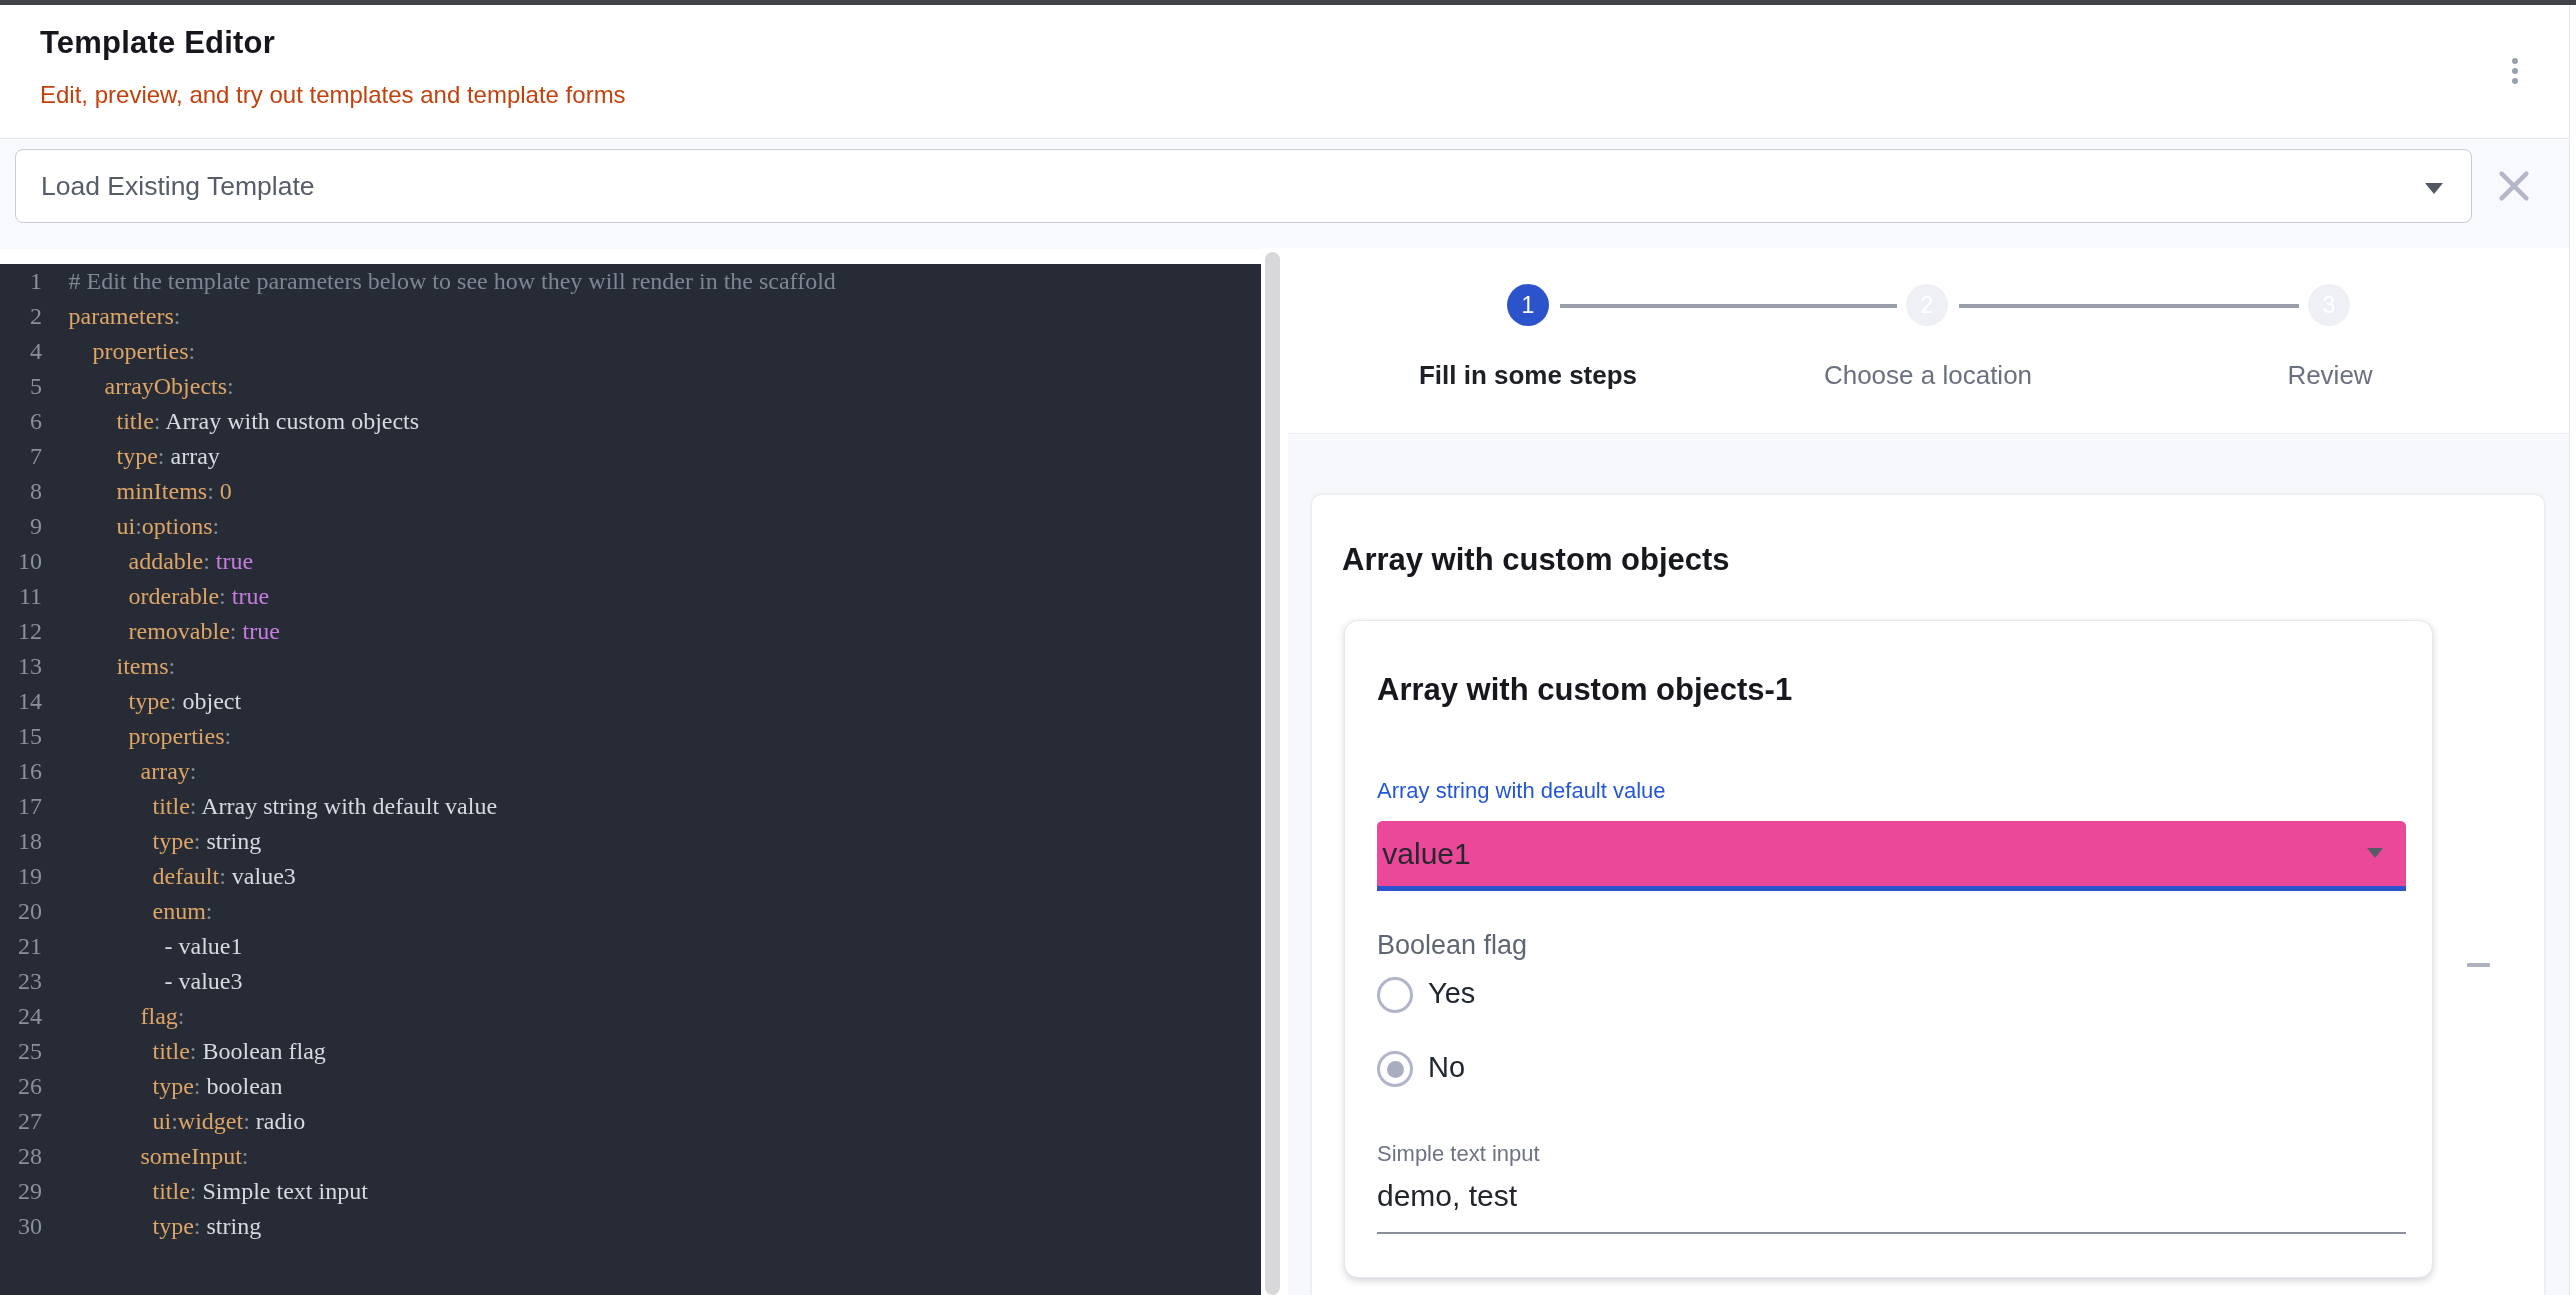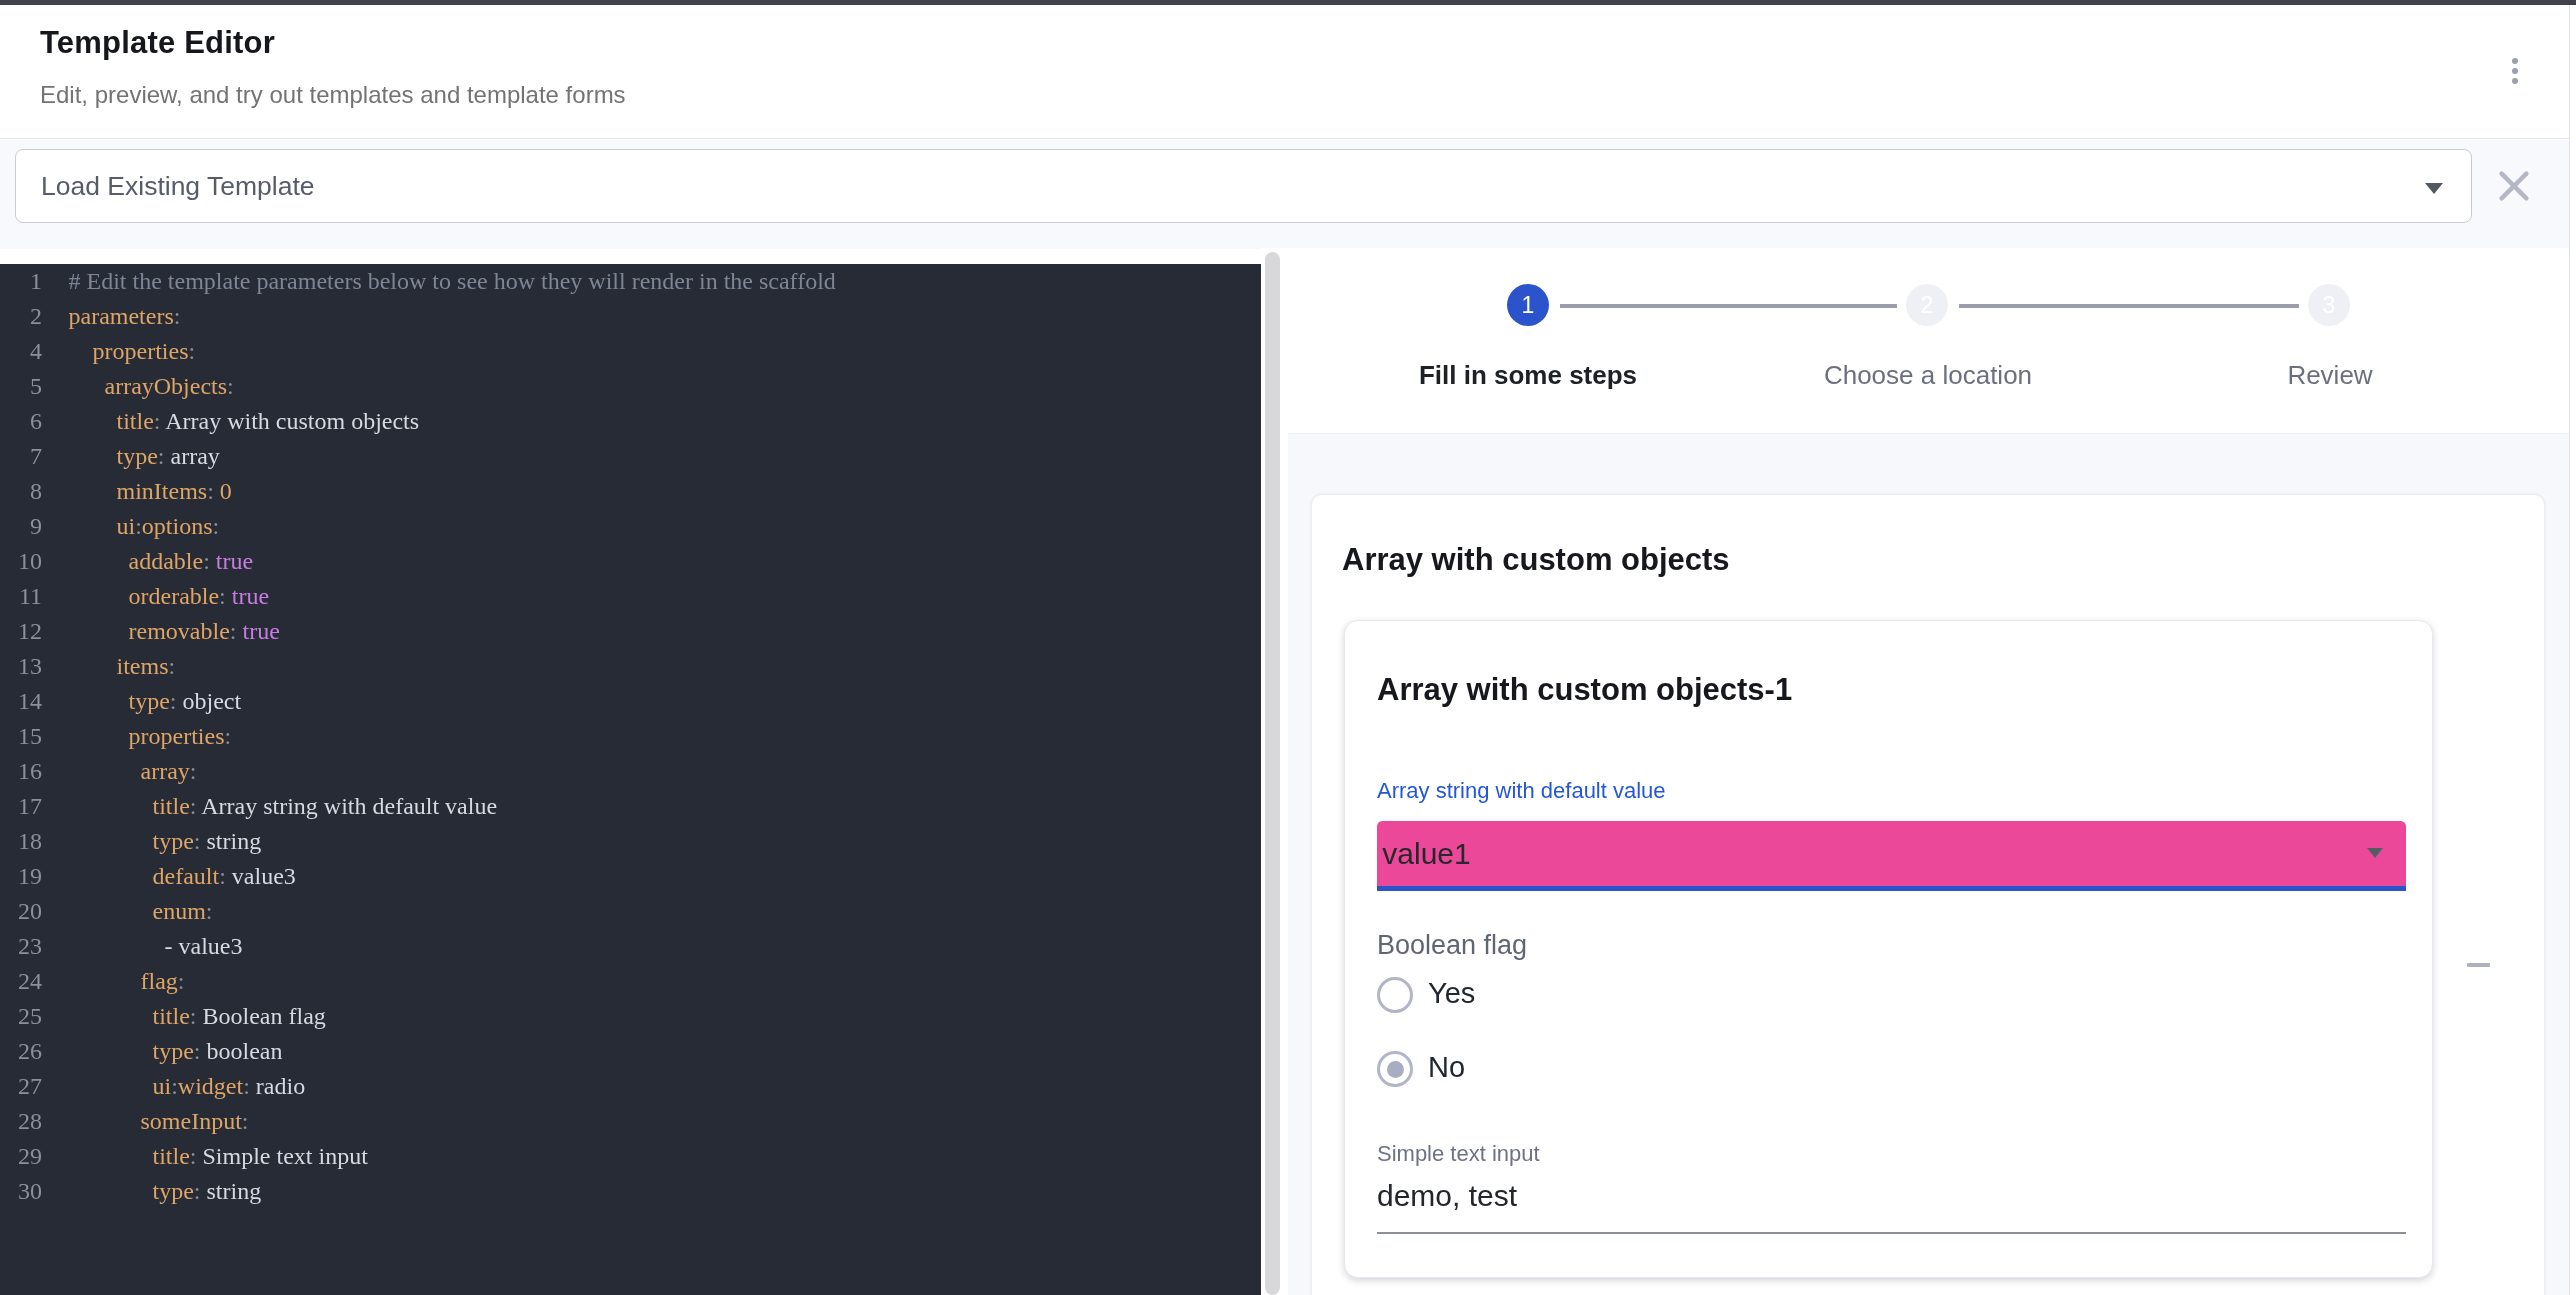--- a/index.html
+++ b/index.html
@@ -6,21 +6,21 @@
   .page{position:relative;width:2576px;height:1295px;overflow:hidden;
         font-family:"Liberation Sans",sans-serif;background:#ffffff;}
 
   
   .topbar{position:absolute;left:0;top:0;width:2576px;height:5.3px;background:#414249;}
 
   
   .header{position:absolute;left:0;top:5.3px;width:2576px;height:134px;background:#ffffff;
           border-bottom:1.8px solid #e3e5ea;box-sizing:border-box;}
   .page-title{position:absolute;left:40px;top:19.4px;font-size:31px;font-weight:700;color:#15171c;letter-spacing:0.2px;}
-  .page-subtitle{position:absolute;left:40px;top:76px;font-size:24px;color:#737373;}
+  .page-subtitle{position:absolute;left:40px;top:76px;font-size:24px;color:#c2410c;}
   .kebab{position:absolute;left:2493px;top:39px;width:42px;height:53px;cursor:pointer;}
   .kebab i{position:absolute;left:18.6px;width:6.2px;height:6.2px;border-radius:50%;background:#9ba0ad;}
   .kebab i:nth-child(1){top:13.3px}.kebab i:nth-child(2){top:24px}.kebab i:nth-child(3){top:34px}
 
   
   .selectrow{position:absolute;left:0;top:140px;width:2576px;height:109px;background:#f8f9fc;}
   .tpl-select{position:absolute;left:15px;top:8.8px;width:2457px;height:74px;background:#ffffff;
               border:1.8px solid #c9ccd6;border-radius:8px;box-sizing:border-box;cursor:pointer;}
   .tpl-select .ph{position:absolute;left:25px;top:21px;font-size:26.5px;color:#565c69;}
   .caret-down{position:absolute;right:28px;top:33px;width:0;height:0;
@@ -133,20 +133,21 @@
       <div class="codeline"><span class="gut">11</span><span class="src"><span class="tok-v">          </span><span class="tok-k">orderable</span><span class="tok-p">:</span><span class="tok-b"> true</span></span></div>
       <div class="codeline"><span class="gut">12</span><span class="src"><span class="tok-v">          </span><span class="tok-k">removable</span><span class="tok-p">:</span><span class="tok-b"> true</span></span></div>
       <div class="codeline"><span class="gut">13</span><span class="src"><span class="tok-v">        </span><span class="tok-k">items</span><span class="tok-p">:</span></span></div>
       <div class="codeline"><span class="gut">14</span><span class="src"><span class="tok-v">          </span><span class="tok-k">type</span><span class="tok-p">:</span><span class="tok-v"> object</span></span></div>
       <div class="codeline"><span class="gut">15</span><span class="src"><span class="tok-v">          </span><span class="tok-k">properties</span><span class="tok-p">:</span></span></div>
       <div class="codeline"><span class="gut">16</span><span class="src"><span class="tok-v">            </span><span class="tok-k">array</span><span class="tok-p">:</span></span></div>
       <div class="codeline"><span class="gut">17</span><span class="src"><span class="tok-v">              </span><span class="tok-k">title</span><span class="tok-p">:</span><span class="tok-v"> Array string with default value</span></span></div>
       <div class="codeline"><span class="gut">18</span><span class="src"><span class="tok-v">              </span><span class="tok-k">type</span><span class="tok-p">:</span><span class="tok-v"> string</span></span></div>
       <div class="codeline"><span class="gut">19</span><span class="src"><span class="tok-v">              </span><span class="tok-k">default</span><span class="tok-p">:</span><span class="tok-v"> value3</span></span></div>
       <div class="codeline"><span class="gut">20</span><span class="src"><span class="tok-v">              </span><span class="tok-k">enum</span><span class="tok-p">:</span></span></div>
+      <div class="codeline"><span class="gut">21</span><span class="src"><span class="tok-v">                - value1</span></span></div>
       <div class="codeline"><span class="gut">23</span><span class="src"><span class="tok-v">                - value3</span></span></div>
       <div class="codeline"><span class="gut">24</span><span class="src"><span class="tok-v">            </span><span class="tok-k">flag</span><span class="tok-p">:</span></span></div>
       <div class="codeline"><span class="gut">25</span><span class="src"><span class="tok-v">              </span><span class="tok-k">title</span><span class="tok-p">:</span><span class="tok-v"> Boolean flag</span></span></div>
       <div class="codeline"><span class="gut">26</span><span class="src"><span class="tok-v">              </span><span class="tok-k">type</span><span class="tok-p">:</span><span class="tok-v"> boolean</span></span></div>
       <div class="codeline"><span class="gut">27</span><span class="src"><span class="tok-v">              </span><span class="tok-k">ui</span><span class="tok-p">:</span><span class="tok-k">widget</span><span class="tok-p">:</span><span class="tok-v"> radio</span></span></div>
       <div class="codeline"><span class="gut">28</span><span class="src"><span class="tok-v">            </span><span class="tok-k">someInput</span><span class="tok-p">:</span></span></div>
       <div class="codeline"><span class="gut">29</span><span class="src"><span class="tok-v">              </span><span class="tok-k">title</span><span class="tok-p">:</span><span class="tok-v"> Simple text input</span></span></div>
       <div class="codeline"><span class="gut">30</span><span class="src"><span class="tok-v">              </span><span class="tok-k">type</span><span class="tok-p">:</span><span class="tok-v"> string</span></span></div>
     </div>
 

